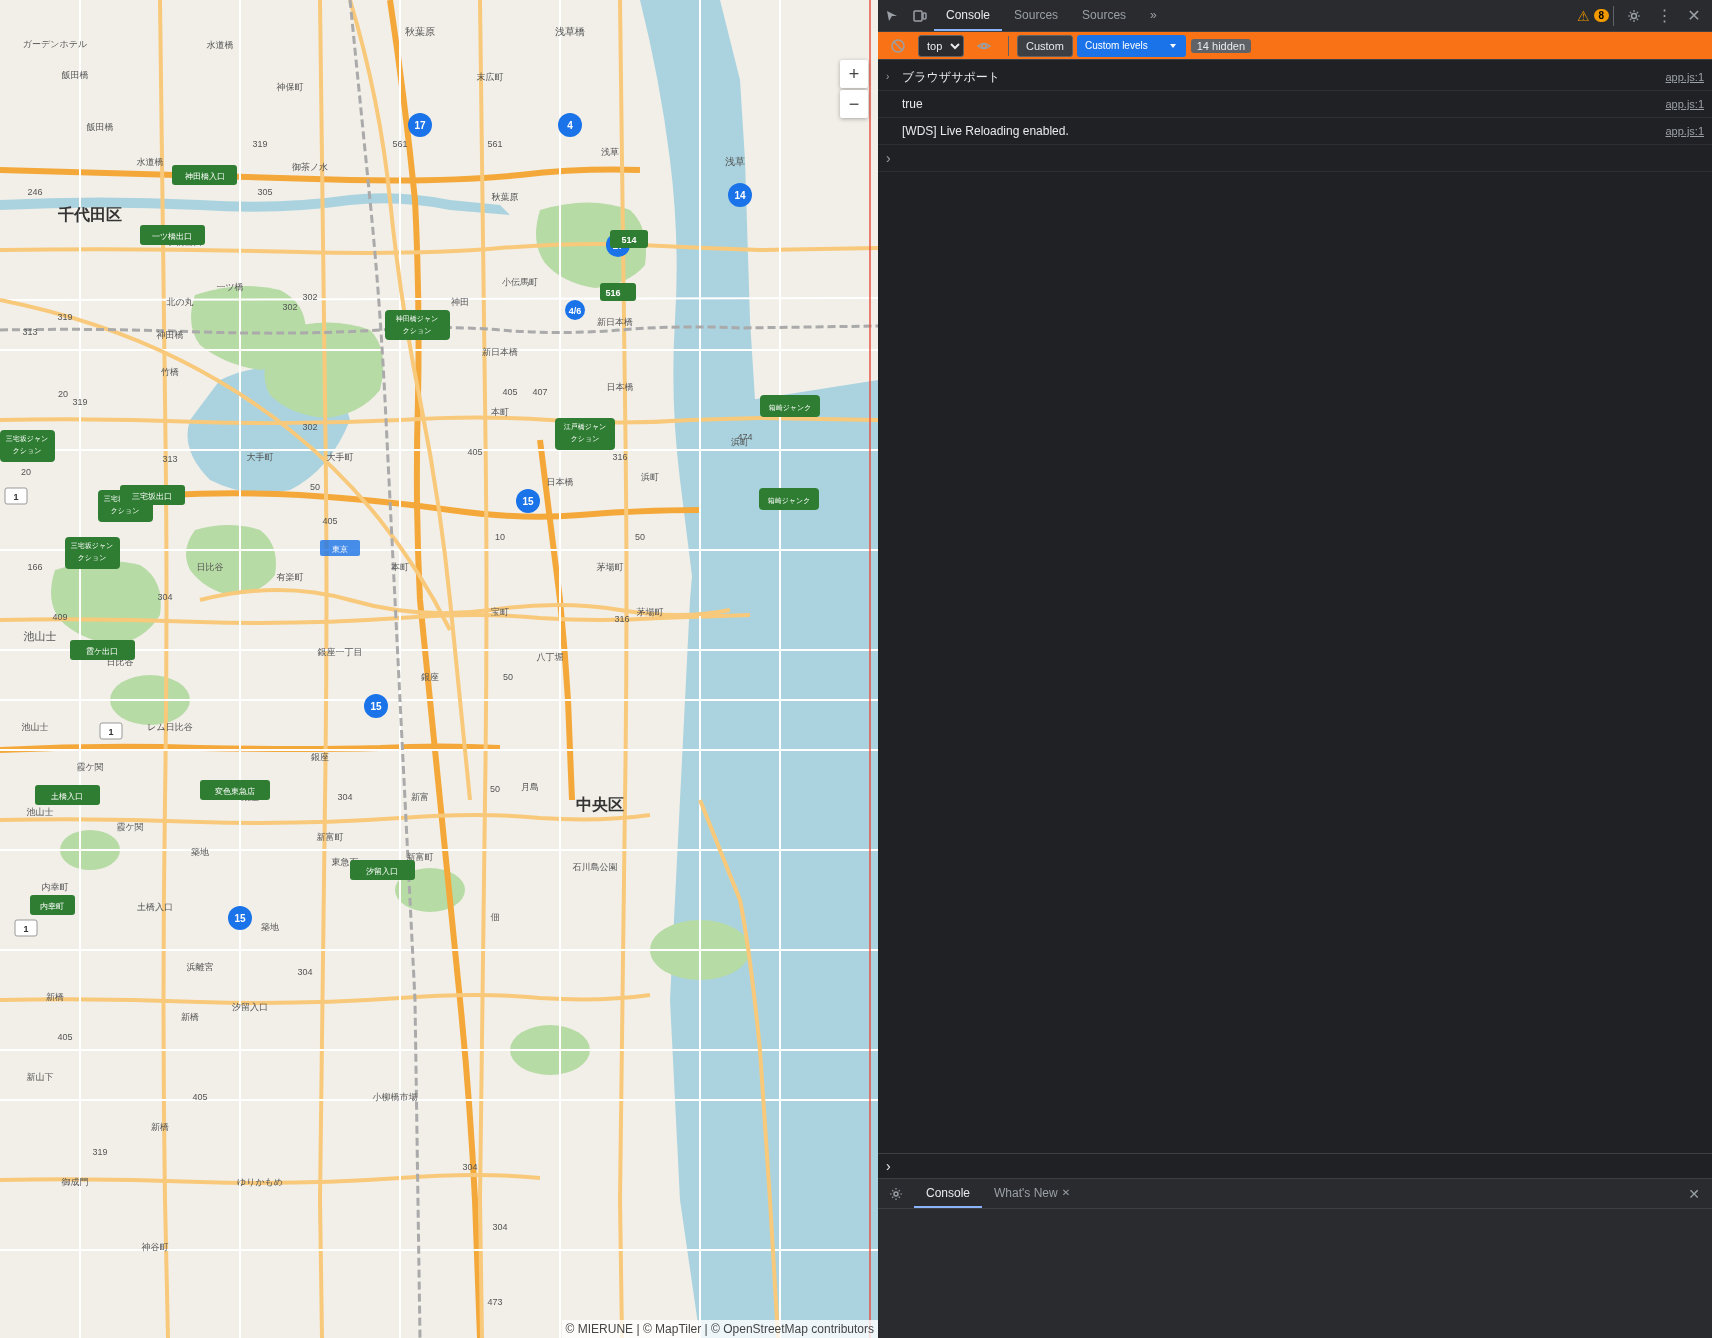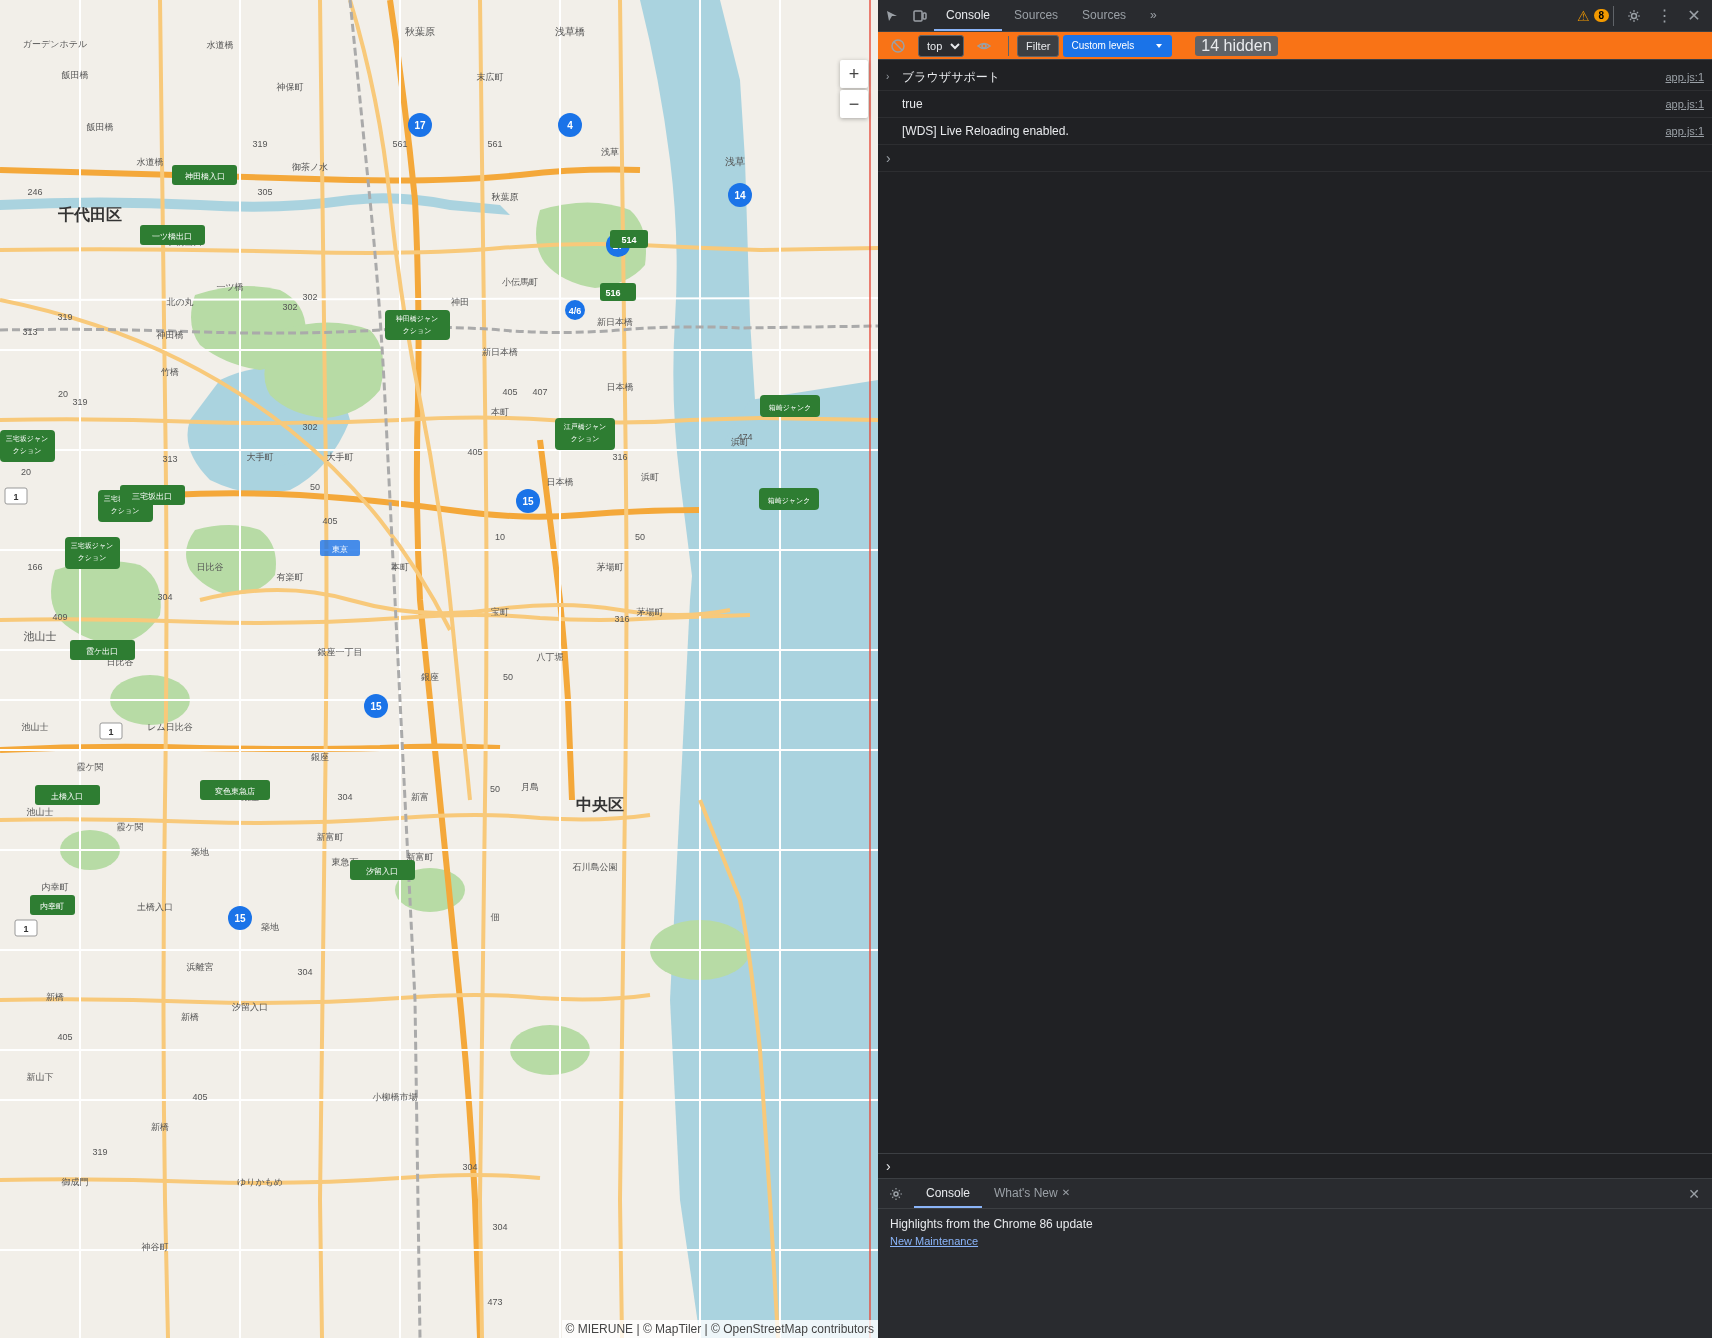--- a/index.html
+++ b/index.html
@@ -142,22 +142,22 @@
       display: flex;
       align-items: center;
       gap: 20px;
     }
 
     .hidden-count {
       background: #5f6368;
       color: #e8eaed;
       border-radius: 3px;
       padding: 1px 6px;
-      font-size: 16px;
-      margin-left: 19px;
+      font-size: 11px;
+      margin-left: 1px;
     }
 
     
     .context-select {
       height: 22px;
       background: #292b2f;
       border: 1px solid #5f6368;
       color: #e8eaed;
       font-size: 11px;
       padding: 0 4px;
@@ -699,21 +699,21 @@
     <button class="console-toolbar-btn">
       <svg width="14" height="14" viewBox="0 0 14 14" fill="none">
         <path d="M1 7 Q7 2 13 7 Q7 12 1 7Z" stroke="#9aa0a6" stroke-width="1.5" fill="none"></path>
         <circle cx="7" cy="7" r="2" stroke="#9aa0a6" stroke-width="1.5" fill="none"></circle>
       </svg>
     </button>
 
     <div class="devtools-separator"></div>
 
     <button class="console-filter-btn">
-      <span>Filter</span>
+      <span>Custom</span>
     </button>
 
     <button class="console-levels-btn">
       <span>Custom levels</span>
       <svg width="10" height="10" viewBox="0 0 10 10" fill="white">
         <path d="M2 3L5 7L8 3Z"></path>
       </svg>
     </button>
 
     <span class="hidden-count">14 hidden</span>
@@ -765,19 +765,15 @@
       <div class="bottom-tab">
         <span>What's New</span>
         <span class="bottom-tab-close">✕</span>
       </div>
 
       <div style="margin-left:auto;" class="devtools-icon-btn">
         <span style="font-size:14px; color:#9aa0a6;">✕</span>
       </div>
     </div>
 
-    <div id="bottom-console-content">
-      <div style="color:#e8eaed; font-size:12px; margin-bottom:4px;">Highlights from the Chrome 86 update</div>
-      <div style="color:#8ab4f8; font-size:11px; cursor:pointer; text-decoration:underline;">New Maintenance</div>
-    </div>
   </div>
 
 </div>
 
 </body></html>

